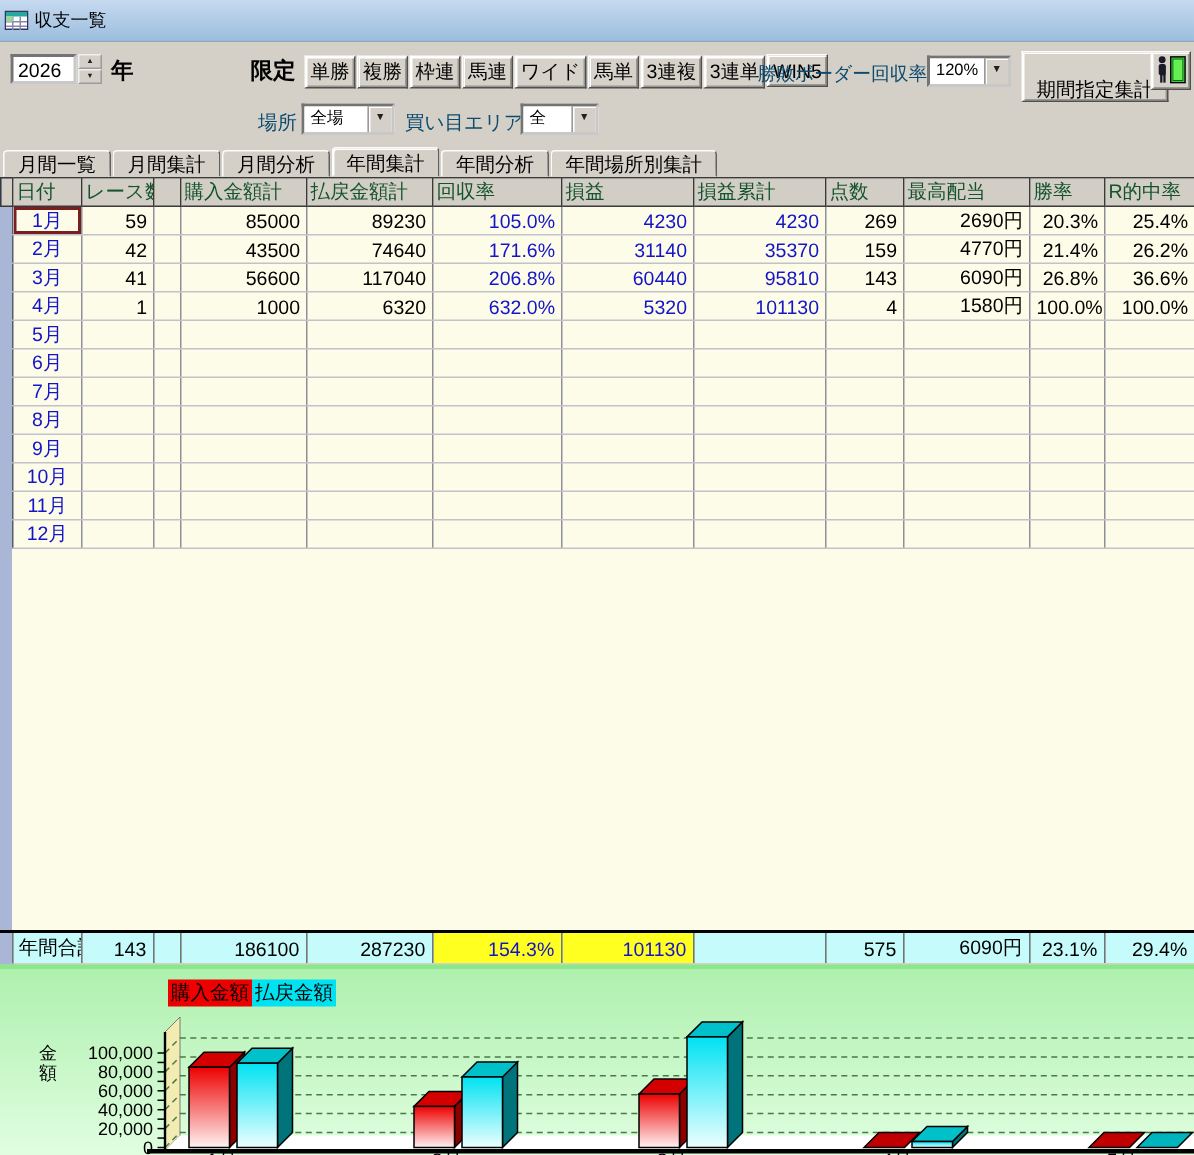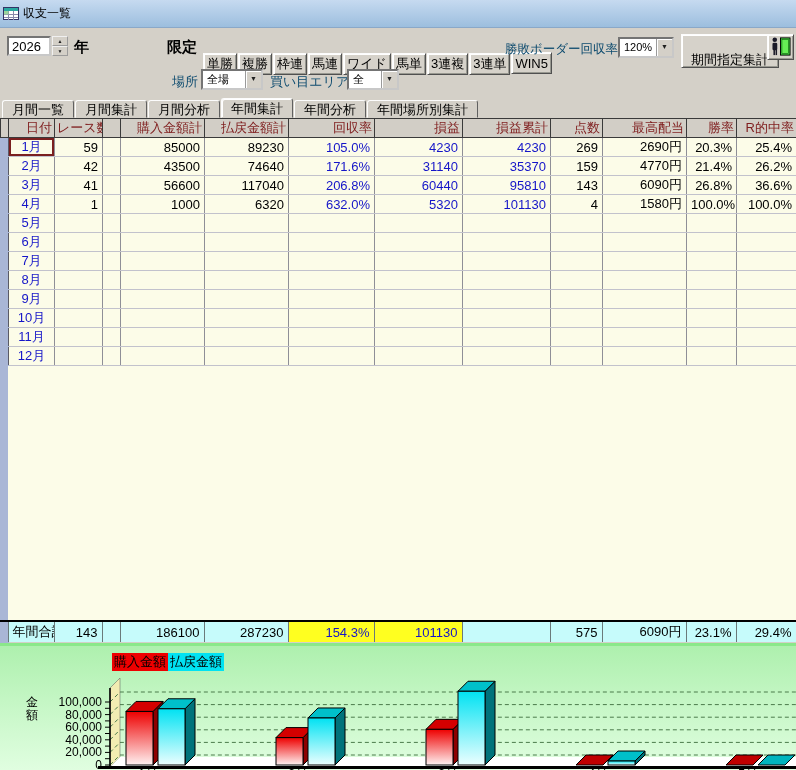--- a/index.html
+++ b/index.html
@@ -13,38 +13,38 @@
 
   
   .controls { position:relative; height:70px; background:#d4d0c8; }
   .abs { position:absolute; }
   .field { background:#fff; border:2px inset #c8c8c8; font-size:13px; font-family:inherit; }
   .year-input { width:44px; height:20px; padding:1px 3px; }
   .spinner { display:inline-flex; flex-direction:column; width:16px; height:20px; vertical-align:top; }
   .spin-btn { flex:1; font-size:5px; line-height:4px; background:#d4d0c8; border:1px outset #f0f0f0; padding:0; color:#222; cursor:default; }
   .big-label { font-weight:bold; font-size:15px; color:#000; }
   .btn3d { background:#d6d2ca; border:1px solid; border-color:#fcfcfc #505050 #505050 #fcfcfc; box-shadow:inset 1px 1px 0 #fff, inset -1px -1px 0 #989890; font-family:inherit; font-size:13px; color:#000; cursor:default; }
-  .bet-btn { height:22px; padding:0 3px; margin-right:1px;margin-top:16px; }
+  .bet-btn { height:22px; padding:0 3px; margin-right:1px; }
   .combo { display:inline-flex; height:21px; border:2px inset #c8c8c8; background:#fff; align-items:stretch; }
   .combo .cval { padding:0 4px; font-size:11px; line-height:17px; background:#fff; min-width:26px; }
   .combo .cbtn { width:16px; background:#d4d0c8; border-left:1px solid #9a9a9a; box-shadow:inset 1px 1px 0 #fff; font-size:7px; line-height:16px; text-align:center; color:#202020; }
   .small-label { font-size:12.5px; color:#0c4a6e; }
   .period-btn { height:26px; padding:16px 9px; }
   .exit-btn { width:27px; height:26px; padding:1px; }
 
   
   .tabs { height:20px; display:flex; align-items:flex-end; padding-left:2px; background:#d4d0c8; }
   .tab { height:18px; line-height:17px; padding:0 9px; font-size:13px; background:#d4d0c8; border:1px solid; border-color:#fcfcfc #606060 #d4d0c8 #fcfcfc; border-radius:3px 3px 0 0; margin-right:1px; color:#000; cursor:default; }
   .tab.active { height:20px; line-height:19px; box-shadow:inset 1px 1px 0 #fff; position:relative; z-index:2; }
 
   
   .grid-area { height:502px; background:linear-gradient(to right,#a9b6d6 8px,#fcfce8 8px); overflow:hidden; }
   table.grid { border-collapse:collapse; table-layout:fixed; width:796px; }
   table.grid td, table.grid th { overflow:hidden; white-space:nowrap; font-weight:normal; }
-  th.hcell { background:#d2cec6; border:1px solid #3a3a3a; font-size:13px; height:18px; text-align:right; color:#7f1d1d; padding:0 2px; }
+  th.hcell { background:#d2cec6; border:1px solid #3a3a3a; font-size:13px; height:18px; text-align:left; color:#14532d; padding:0 2px; }
   th.hsel { background:#d2cec6; border:1px solid #3a3a3a; }
   td.cell { background:#fcfce8; border-right:1px solid #8f8f97; border-bottom:1px solid #c2c2cc; font-size:13px; height:17px; padding:0 4px; color:#000; }
   td.sel { background:#a9b6d6; border-right:1px solid #5a5a66; border-bottom:1px solid #a9b6d6; }
   td.c-date { text-align:center; color:#1515c8; }
   td.num { text-align:right; }
   td.blue { color:#1515c8; }
   td.focused { box-shadow:inset 0 0 0 2px #7a1f1f; }
 
   
   .summary-wrap { border-top:2px solid #000; }

